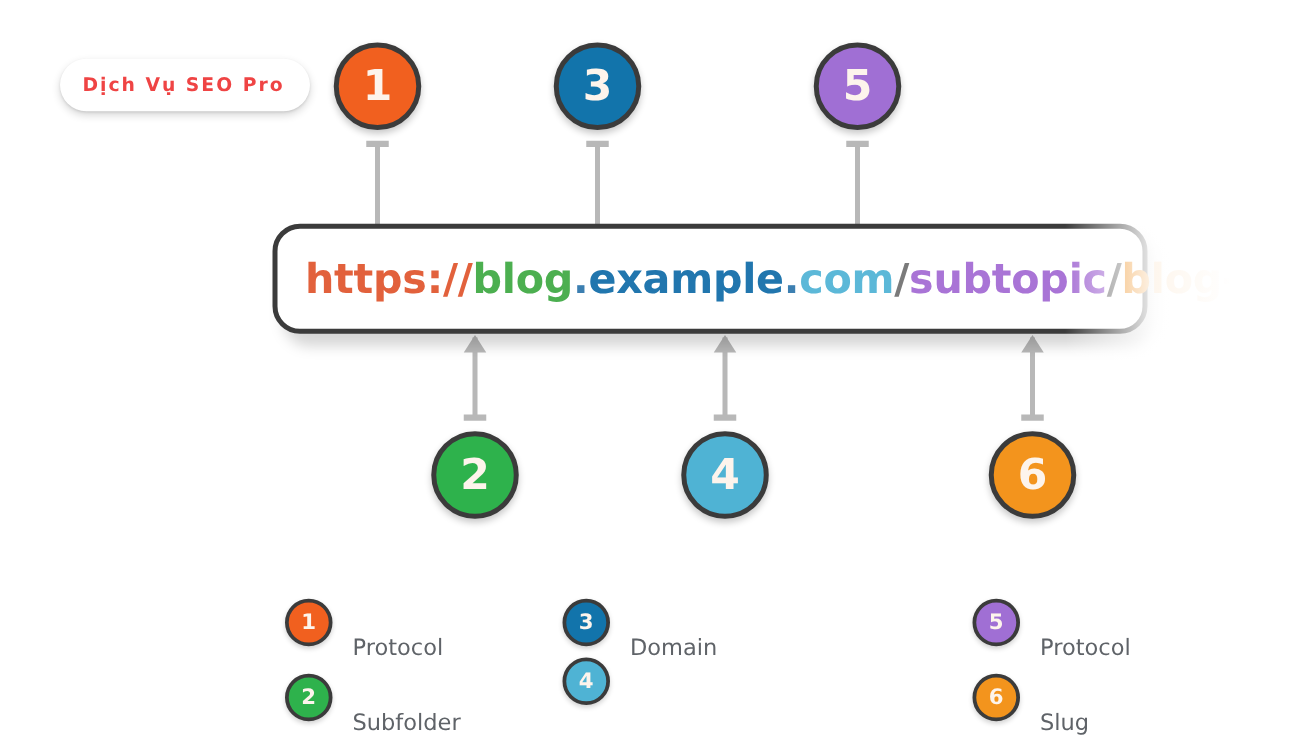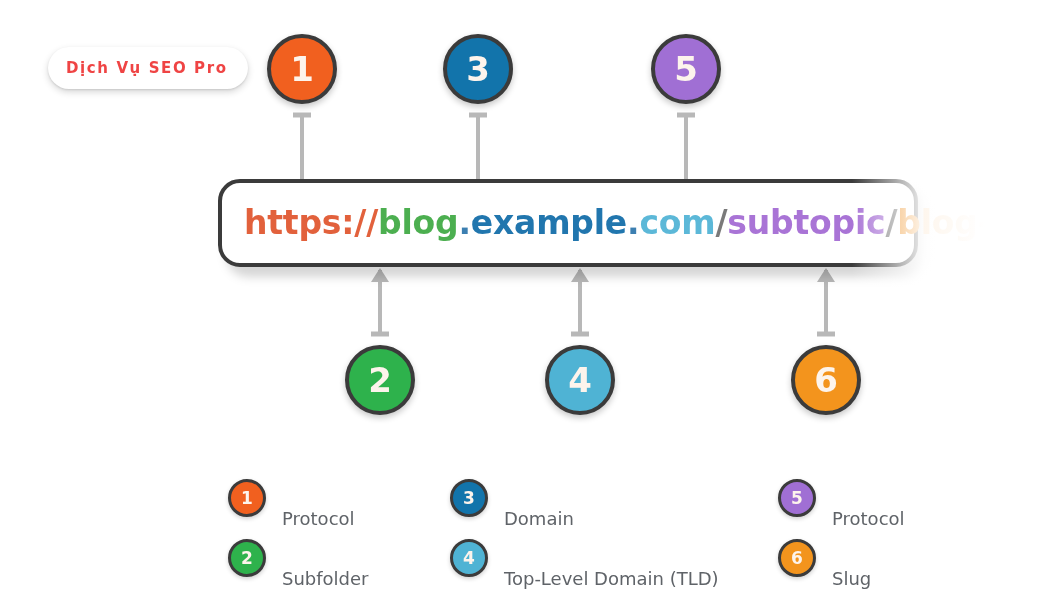--- a/index.html
+++ b/index.html
@@ -222,21 +222,20 @@
       <div class="legend-item" style="left: 228px; top: 66px;">
         <div class="legend-dot" style="background: rgb(46, 178, 76);">2</div>
         <span class="legend-label">Subfolder</span>
       </div>
       <div class="legend-item" style="left: 450px; top: 6px;">
         <div class="legend-dot" style="background: rgb(18, 116, 171);">3</div>
         <span class="legend-label">Domain</span>
       </div>
       <div class="legend-item" style="left: 450px; top: 66px;">
         <div class="legend-dot" style="background: rgb(79, 179, 212);">4</div>
-        <span class="legend-label">Top-Level Domain (TLD)</span>
       </div>
       <div class="legend-item" style="left: 778px; top: 6px;">
         <div class="legend-dot" style="background: rgb(160, 111, 212);">5</div>
         <span class="legend-label">Protocol</span>
       </div>
       <div class="legend-item" style="left: 778px; top: 66px;">
         <div class="legend-dot" style="background: rgb(243, 148, 29);">6</div>
         <span class="legend-label">Slug</span>
       </div>
     </div>

